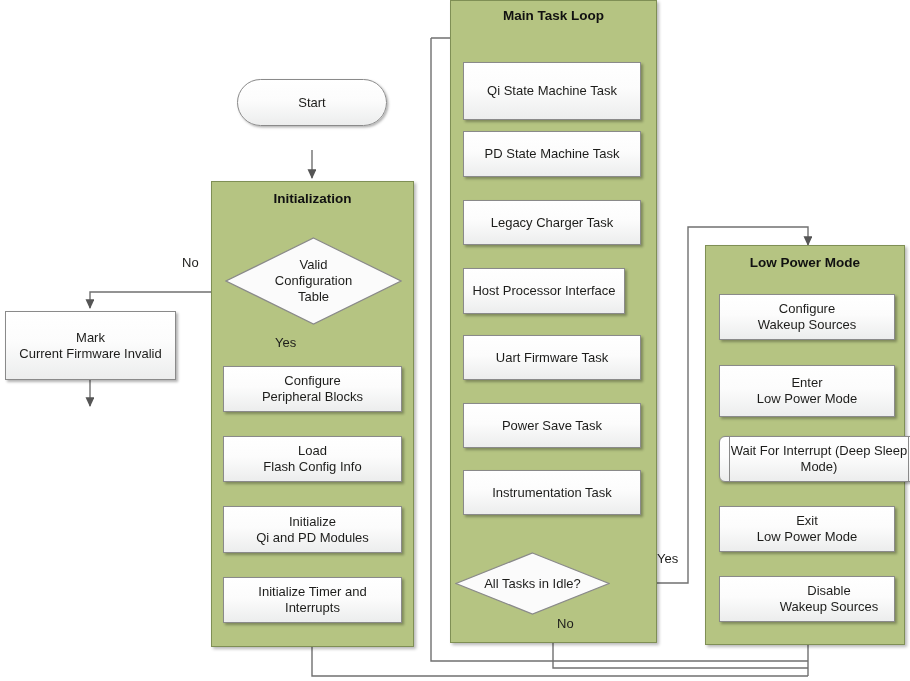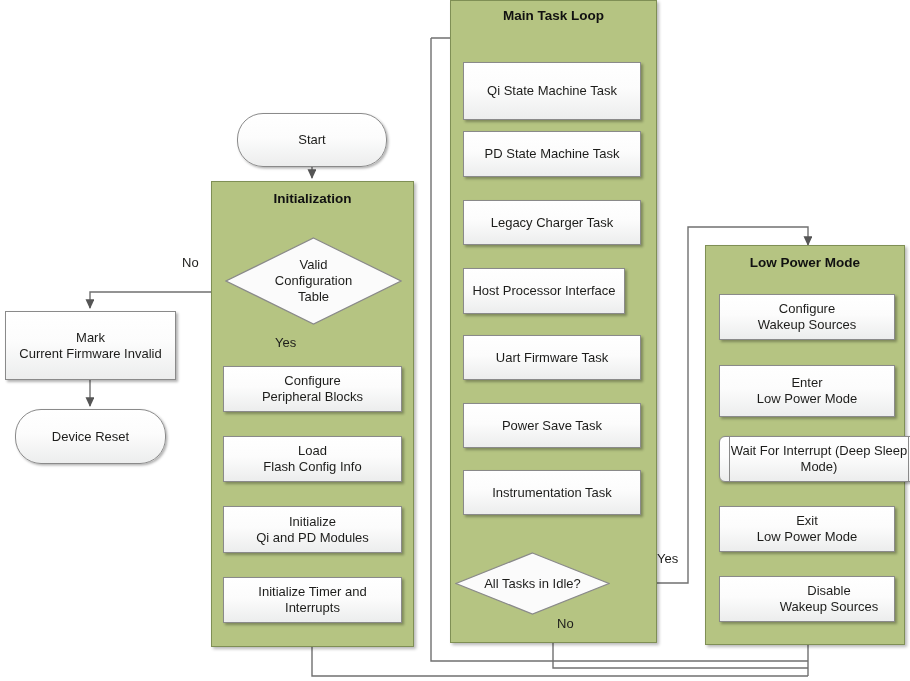--- a/index.html
+++ b/index.html
@@ -96,32 +96,29 @@
   </div>
 
   <div class="panel" style="left:450px;top:0px;width:207px;height:643px;">
     <div class="panel-title" style="top:7px;">Main Task Loop</div>
   </div>
 
   <div class="panel" style="left:705px;top:245px;width:200px;height:400px;">
     <div class="panel-title" style="top:9px;">Low Power Mode</div>
   </div>
 
-  <div class="node terminator" style="left:237px;top:113px;width:150px;height:54px;">
+  <div class="node terminator" style="left:237px;top:79px;width:150px;height:47px;">
     <span>Start</span>
   </div>
 
   <div class="node" style="left:5px;top:311px;width:171px;height:69px;">
     <span>Mark
 Current Firmware Invalid</span>
   </div>
 
-  <div class="node terminator" style="left:15px;top:409px;width:151px;height:55px;">
-    <span>Device Reset</span>
-  </div>
 
   <div class="diamond" style="left:225px;top:237px;width:177px;height:88px;">
     <svg width="177" height="88" viewBox="0 0 177 88" xmlns="http://www.w3.org/2000/svg">
       <polygon points="88.5,1 176,44 88.5,87 1,44" fill="#fbfbfb" stroke="#8a8a8a" stroke-width="1.2"></polygon>
     </svg>
     <div class="dlabel">Valid
 Configuration
 Table</div>
   </div>
 

